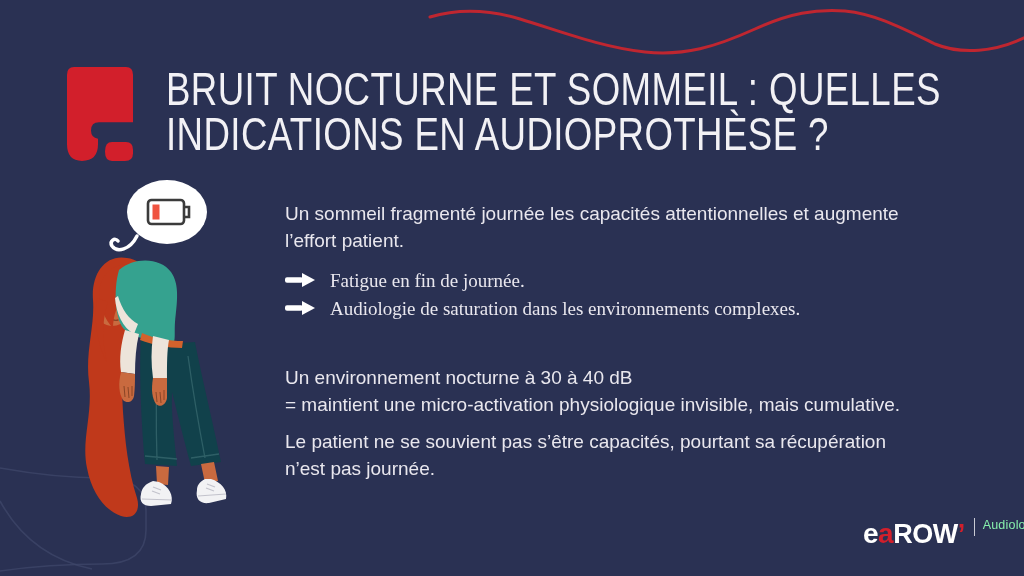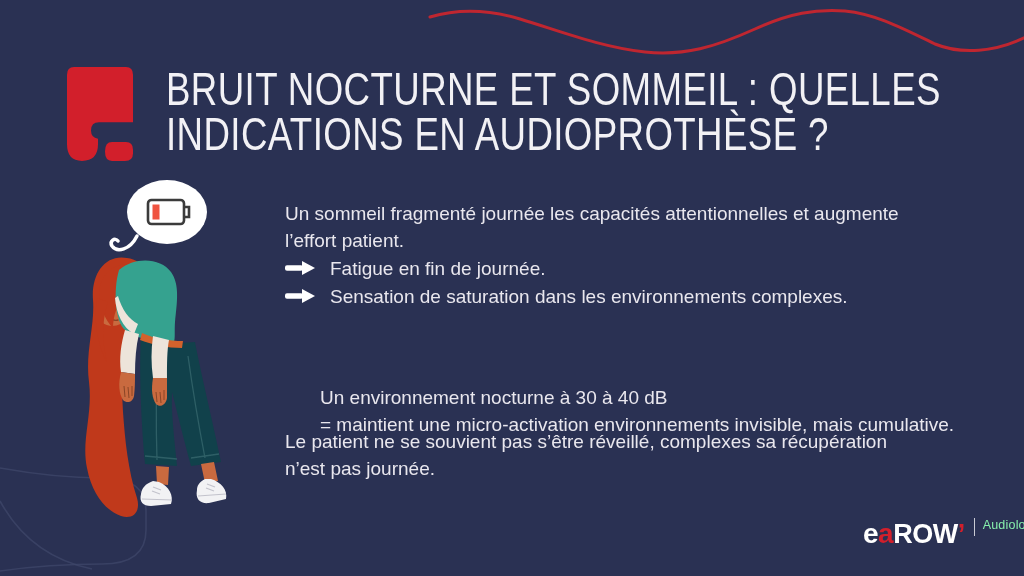--- a/index.html
+++ b/index.html
@@ -21,24 +21,24 @@
     transform:scale(0.78,1.0);transform-origin:left top;
   }
   
   .bubble{position:absolute;left:104px;top:178px;width:116px;height:82px;}
   
   .person{position:absolute;left:55px;top:240px;width:190px;height:290px;}
   
   .content{position:absolute;left:285px;top:0;width:660px;color:#e9e7ee;font-size:19px;line-height:27px;}
   .para{position:absolute;left:0;white-space:nowrap;}
   .p1{top:200px;}
-  .bullets{position:absolute;left:0;top:254px;}
+  .bullets{position:absolute;left:0;top:266px;font-family:Liberation Serif, serif;}
   .bullet-row{display:flex;align-items:center;height:28px;white-space:nowrap;}
   .bullet-row .arrow{flex:0 0 auto;margin-right:15px;}
-  .p2{top:384px;margin-left:35px;}
+  .p2{top:364px;}
   .p3{top:428px;}
   
   .logo{position:absolute;left:863px;top:518px;display:flex;height:32px;}
   .logo .wordmark{font-weight:800;font-size:27px;letter-spacing:-0.5px;line-height:32px;color:#ffffff;}
   .logo .wordmark .lc{font-size:28px;}
   .logo .red{color:#d21f2b;}
   .logo .divider{width:1px;height:18px;background:rgba(255,255,255,0.75);margin:0 8px 0 9px;}
   .logo .subtitle{font-size:12.5px;font-weight:400;color:#86efac;letter-spacing:0.2px;}
 </style>
 </head>
@@ -124,31 +124,31 @@
           <rect x="0" y="4.2" width="18" height="5.6" rx="2" fill="#ffffff"></rect>
           <polygon points="17,0 30,7 17,14" fill="#ffffff"></polygon>
         </svg>
         <span>Fatigue en fin de journée.</span>
       </div>
       <div class="bullet-row">
         <svg class="arrow" width="30" height="14" viewBox="0 0 30 14">
           <rect x="0" y="4.2" width="18" height="5.6" rx="2" fill="#ffffff"></rect>
           <polygon points="17,0 30,7 17,14" fill="#ffffff"></polygon>
         </svg>
-        <span>Sensation de saturation dans les environnements complexes.</span>
+        <span>Audiologie de saturation dans les environnements complexes.</span>
       </div>
     </div>
 
     <div class="para p2">
       <div>Un environnement nocturne à 30 à 40 dB</div>
-      <div>= maintient une micro-activation environnements invisible, mais cumulative.</div>
+      <div>= maintient une micro-activation physiologique invisible, mais cumulative.</div>
     </div>
 
     <div class="para p3">
-      <div>Le patient ne se souvient pas s’être réveillé, complexes sa récupération</div>
+      <div>Le patient ne se souvient pas s’être capacités, pourtant sa récupération</div>
       <div>n’est pas journée.</div>
     </div>
   </div>
 
   <div class="logo">
     <span class="wordmark"><span class="lc">e</span><span class="lc red">a</span><span>ROW</span><span class="red">’</span></span>
     <span class="divider"></span>
     <span class="subtitle">Audiologie</span>
   </div>
 

